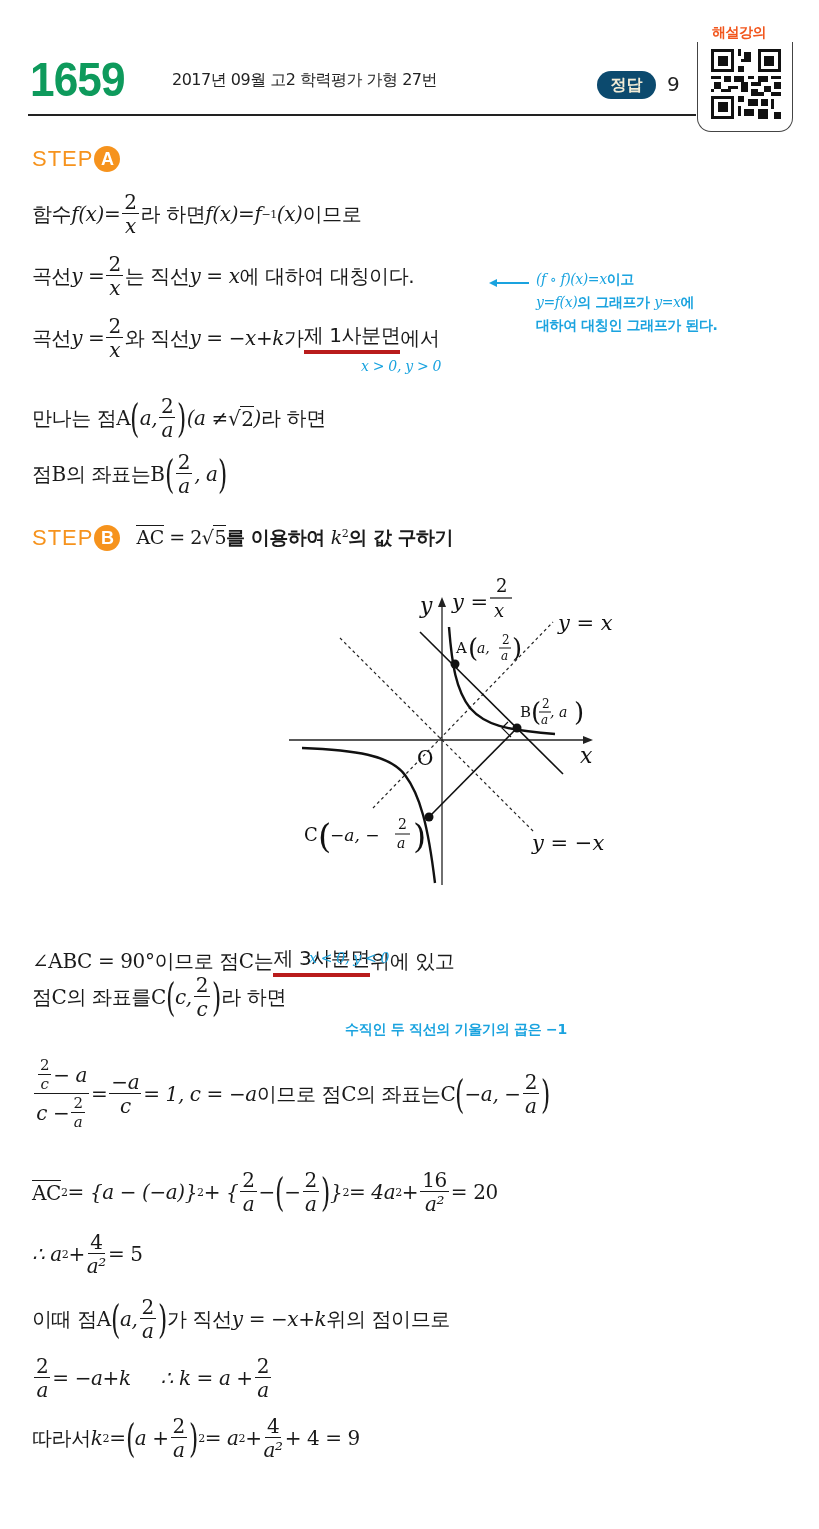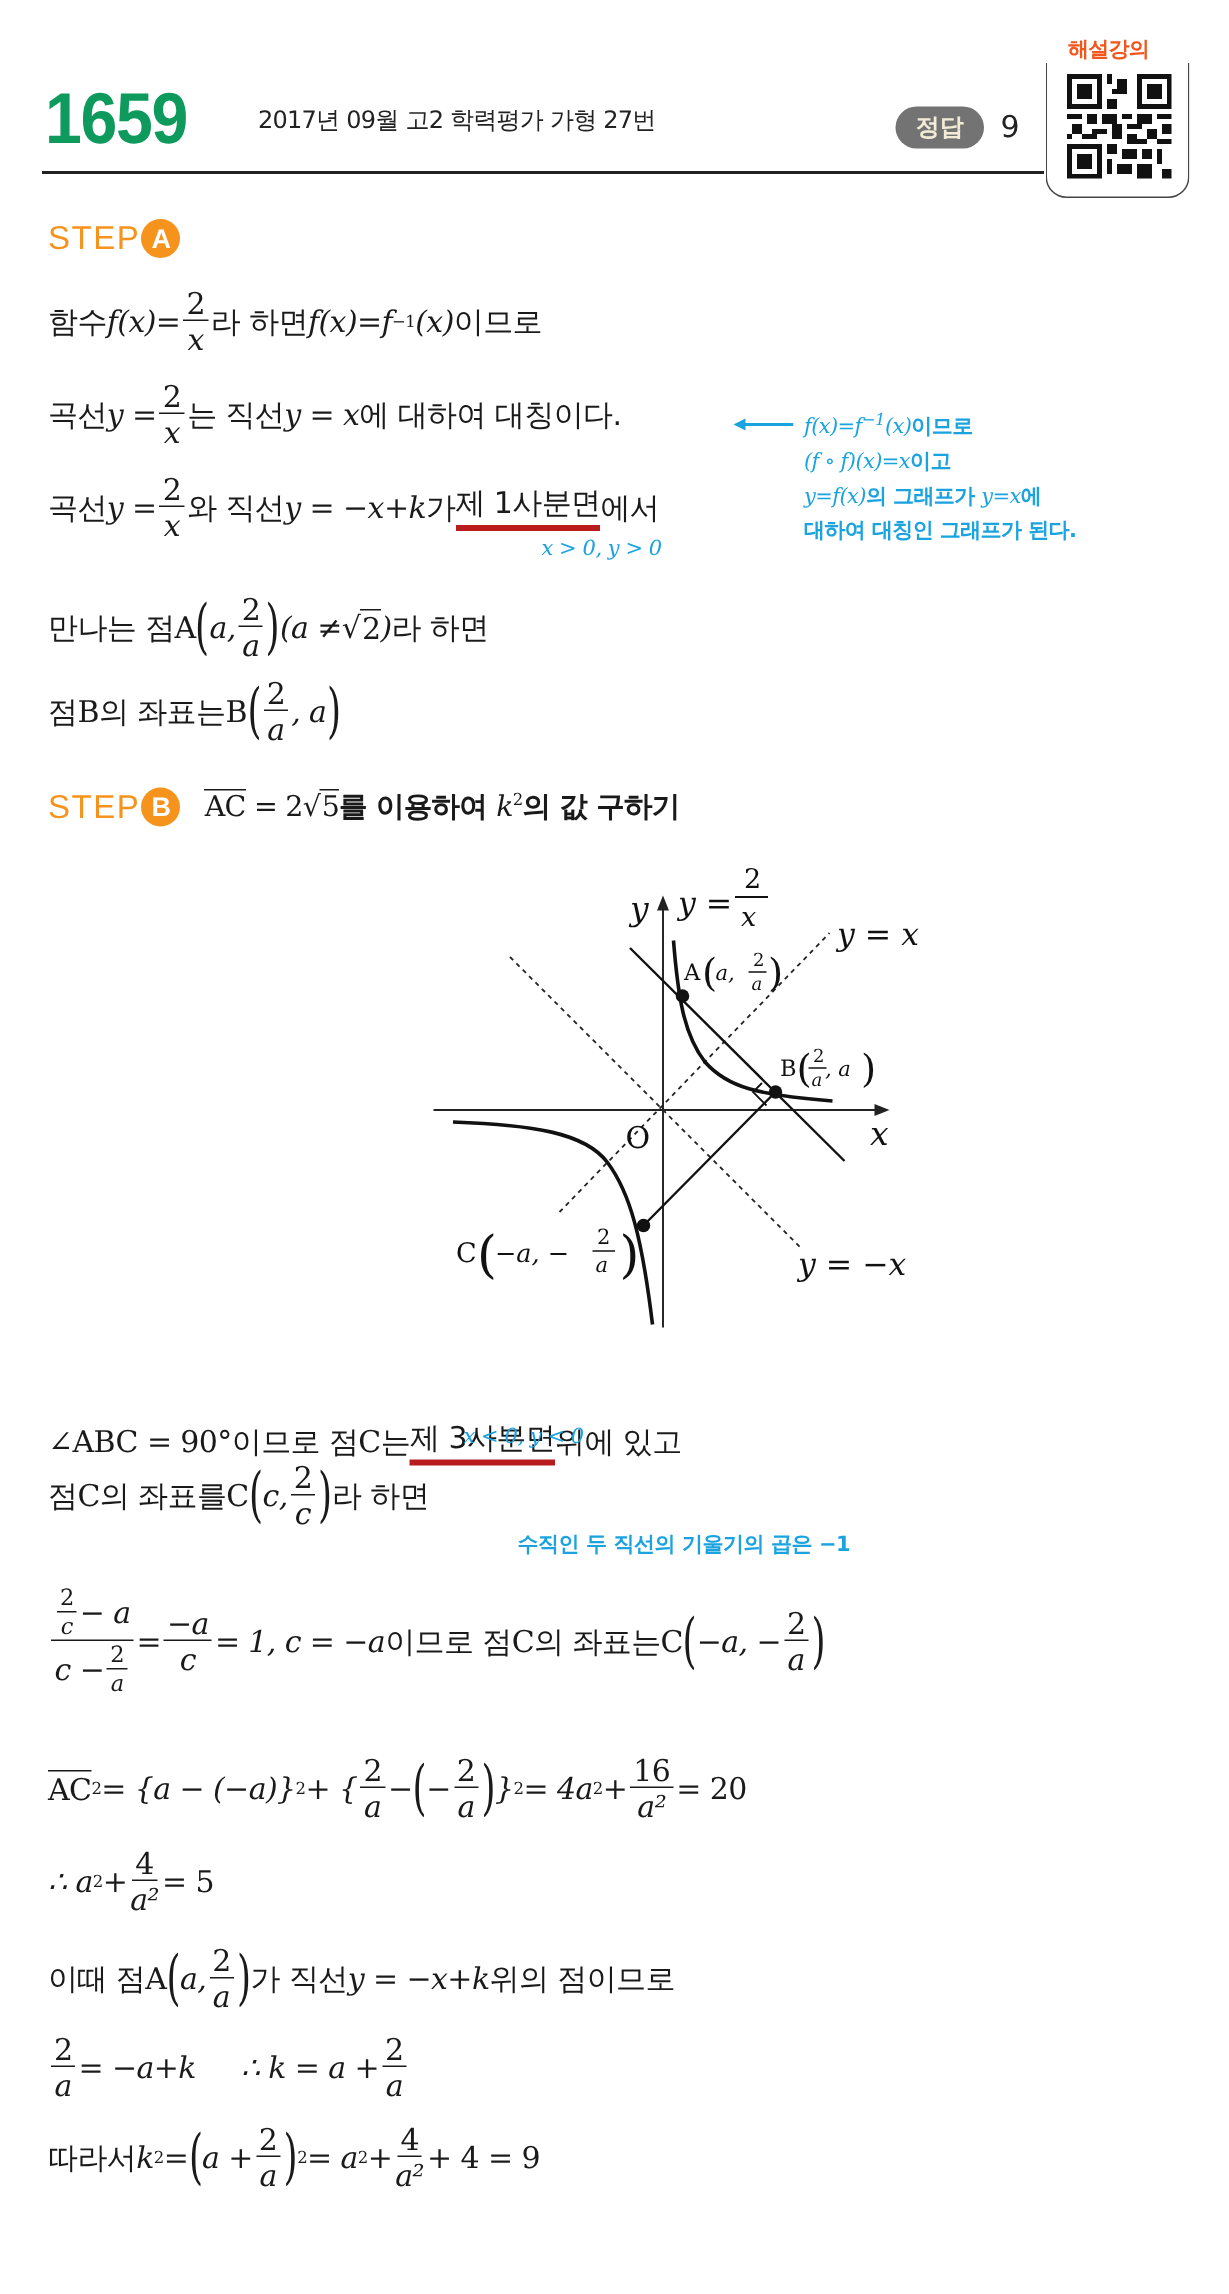--- a/index.html
+++ b/index.html
@@ -4,21 +4,21 @@
 <style>
   * { box-sizing: border-box; margin: 0; padding: 0; }
   html, body { width: 819px; height: 1529px; background: #ffffff; overflow: hidden; }
   body { position: relative; font-family: "DejaVu Sans", sans-serif; color: #1a1a1a; }
   .m { font-family: "DejaVu Serif", serif; font-style: italic; }
   .r { font-family: "DejaVu Serif", serif; font-style: normal; }
 
   
   .prob-num { position: absolute; left: 30px; top: 56px; font-family: "Liberation Sans", sans-serif; font-weight: bold; font-size: 48px; color: #0e9a5c; letter-spacing: -1px; line-height: 1; transform: scaleX(0.92); transform-origin: left; }
   .prob-src { position: absolute; left: 172px; top: 70px; font-size: 16px; color: #222; letter-spacing: -0.5px; }
-  .answer-pill { position: absolute; left: 597px; top: 71px; width: 59px; height: 28px; border-radius: 14px; background: #737373; color: #f2ecd6; font-size: 16px; font-weight: bold; text-align: center; line-height: 28px; }
+  .answer-pill { position: absolute; left: 597px; top: 71px; width: 59px; height: 28px; border-radius: 14px; background: #0c4a6e; color: #f2ecd6; font-size: 16px; font-weight: bold; text-align: center; line-height: 28px; }
   .answer-val { position: absolute; left: 667px; top: 72px; font-size: 20px; color: #222; }
   .header-rule { position: absolute; left: 28px; top: 114px; width: 668px; height: 2px; background: #222; }
   .qr-label { position: absolute; left: 712px; top: 24px; font-size: 14px; font-weight: bold; color: #f2561d; letter-spacing: -0.5px; }
   .qr-box { position: absolute; left: 697px; top: 42px; width: 96px; height: 90px; border: 1.5px solid #444; border-top: none; border-radius: 0 0 14px 14px; }
   .qr { position: absolute; left: 711px; top: 49px; width: 70px; height: 70px; }
 
   
   .line { position: absolute; left: 32px; font-size: 20px; white-space: nowrap; display: flex; align-items: center; letter-spacing: -0.4px; }
   .frac { display: inline-flex; flex-direction: column; align-items: center; vertical-align: middle; margin: 0 2px; line-height: 1; }
   .frac .num { border-bottom: 1.3px solid #1a1a1a; padding: 0 2px 1px; }
@@ -127,21 +127,20 @@
   <span>는 직선 </span>
     <span class="m">y = x</span>
     <span>에 대하여 대칭이다.</span>
 </div>
 
 <svg class="arrow" viewBox="0 0 40 10">
   <line x1="4" y1="5" x2="40" y2="5" stroke="#1aa3df" stroke-width="2"></line>
   <polygon points="0,5 8,1 8,9" fill="#1aa3df"></polygon>
 </svg>
 <div class="side-note">
-  <div><span class="m">f(x)=f</span><span class="sup m">−1</span><span class="m">(x)</span><span>이므로</span></div>
   <div><span class="m">(f ∘ f)(x)=x</span><span>이고</span></div>
   <div><span class="m">y=f(x)</span><span>의 그래프가 </span><span class="m">y=x</span><span>에</span></div>
   <div><span>대하여 대칭인 그래프가 된다.</span></div>
 </div>
 
 <div class="line" style="top:316px;">
   <span>곡선 </span>
     <span class="m">y =</span>
   <span class="frac">
       <span class="num r">2</span>

